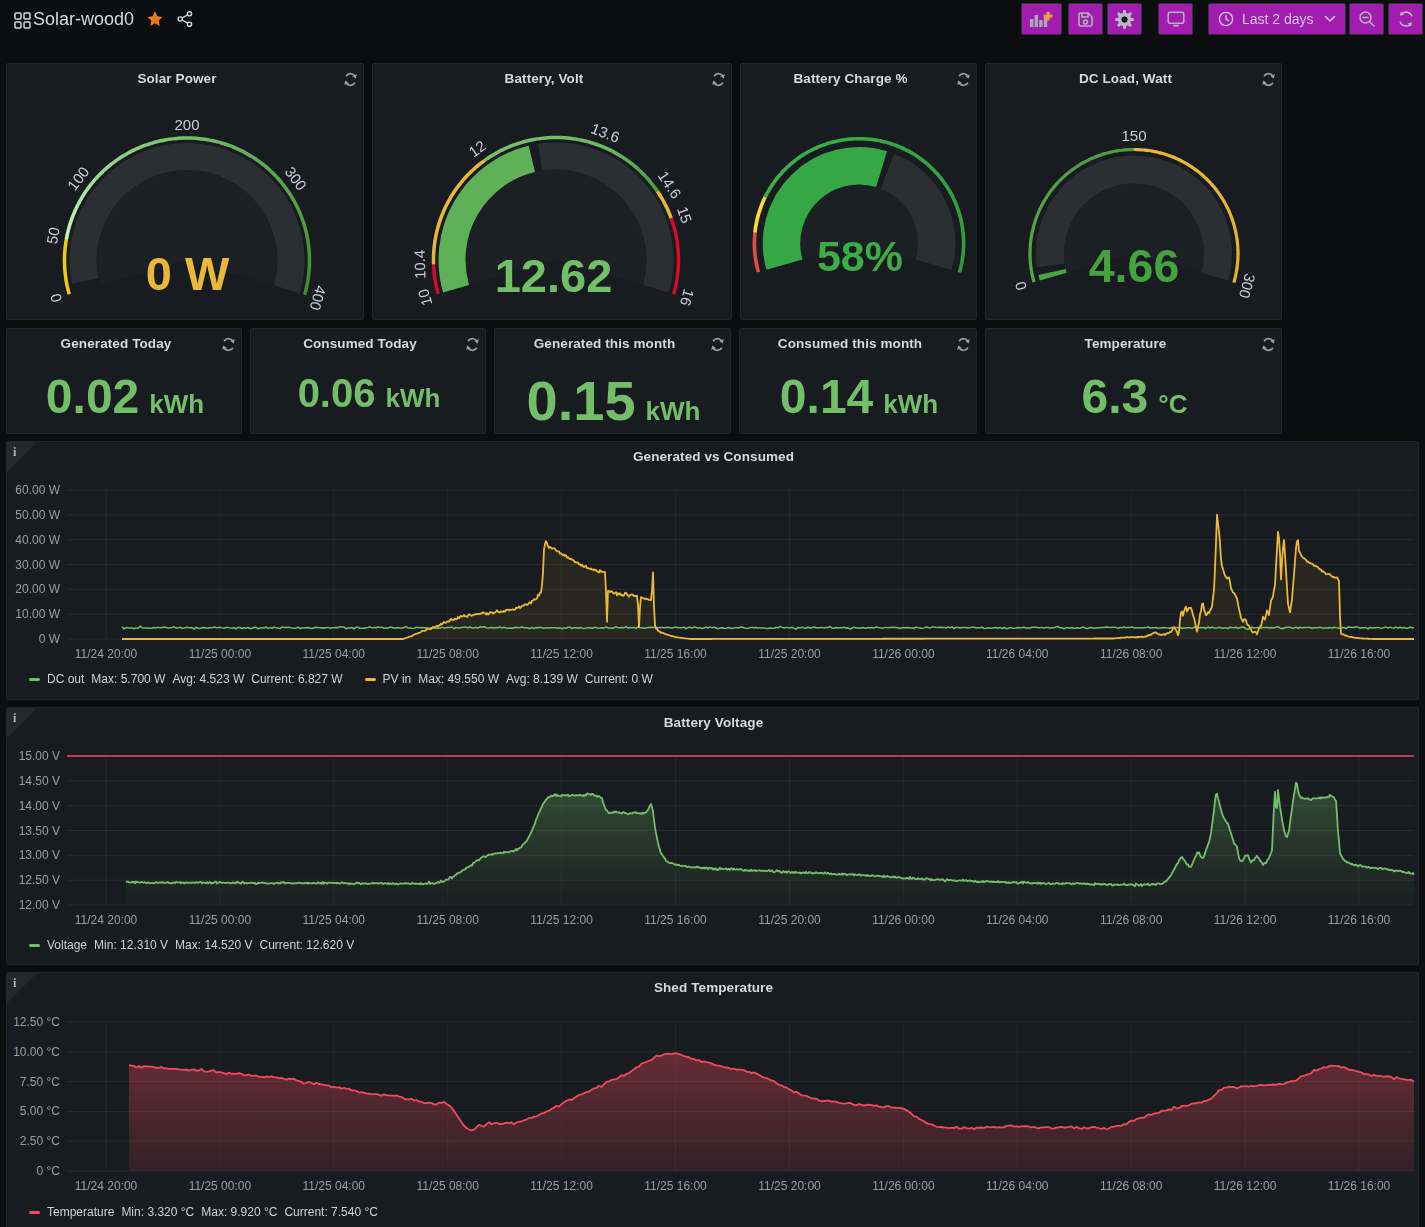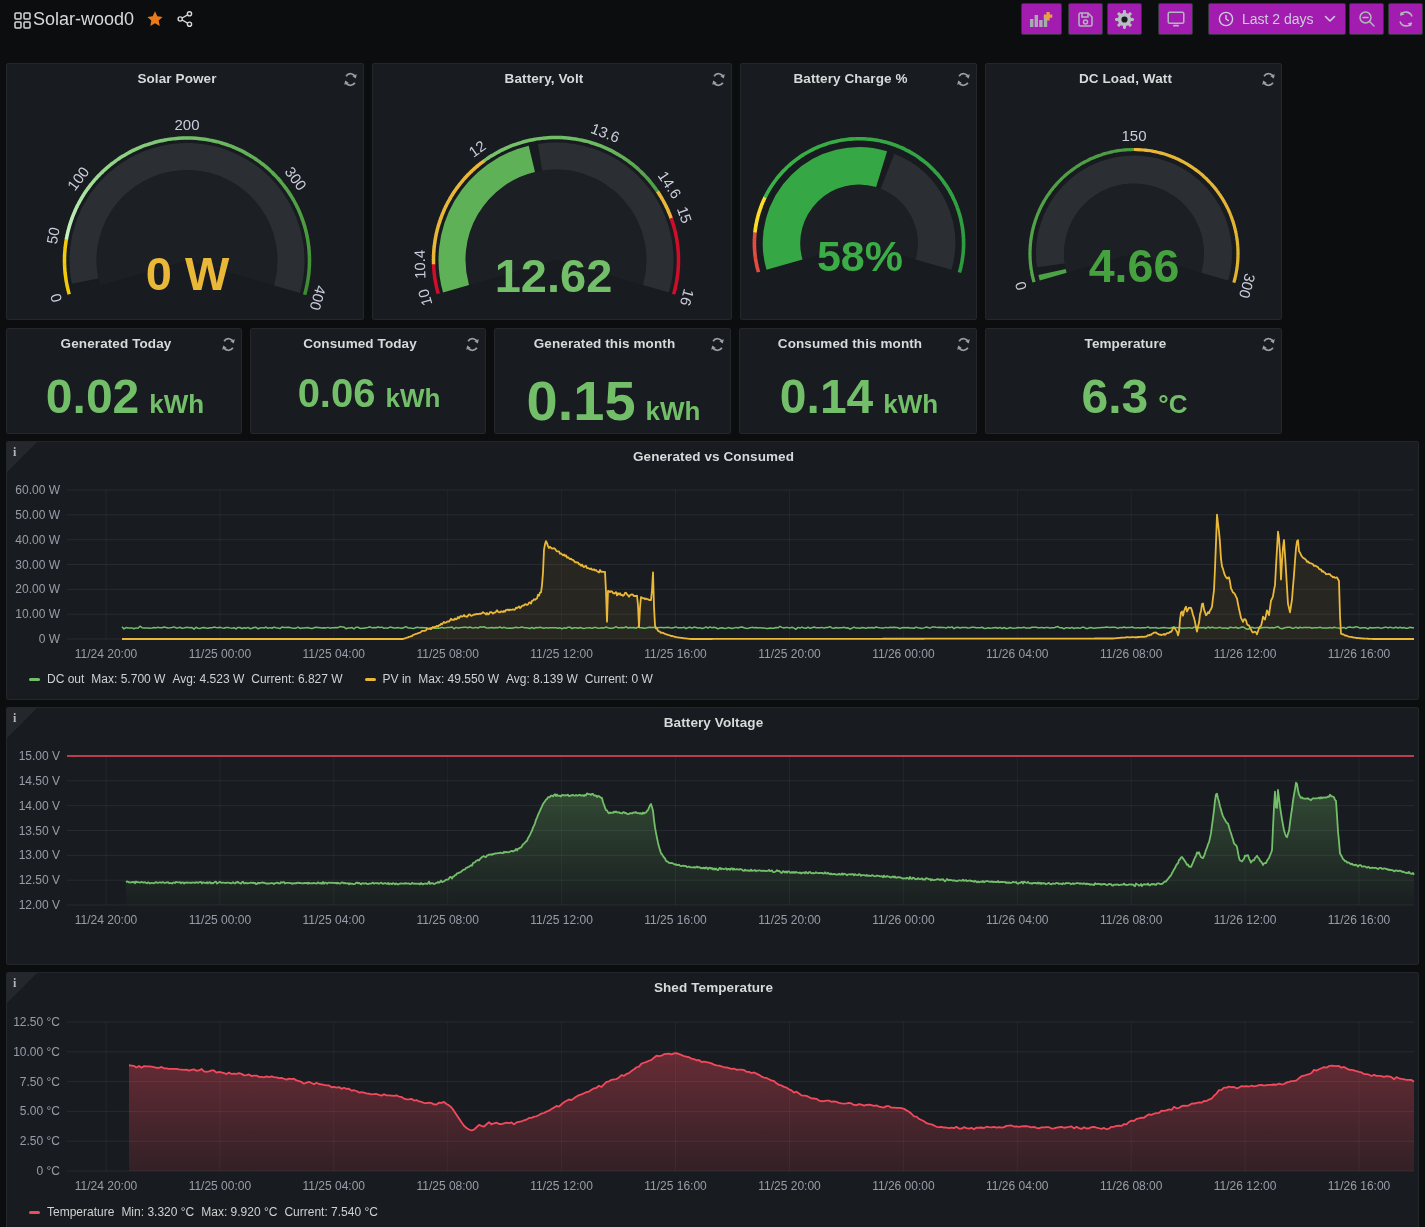--- a/index.html
+++ b/index.html
@@ -768,20 +768,29 @@
       <line x1="60" y1="48.0" x2="1407" y2="48.0" stroke="#F2495C" stroke-width="1.6"></line>
       <defs>
         <linearGradient id="gv" x1="0" y1="0" x2="0" y2="1">
           <stop offset="0" stop-color="rgba(115,191,105,0.30)"></stop>
           <stop offset="1" stop-color="rgba(115,191,105,0.02)"></stop>
         </linearGradient>
       </defs>
       <path d="M119.0 174.14 L120.0 173.49 L121.0 173.58 L122.0 174.46 L123.0 174.37 L124.0 174.50 L125.0 173.97 L126.0 174.30 L127.0 173.91 L128.0 175.22 L129.0 173.54 L130.0 174.38 L131.0 174.01 L132.0 174.44 L133.0 174.57 L134.0 174.17 L135.0 174.00 L136.0 174.53 L137.0 174.51 L138.0 174.11 L139.0 174.90 L140.0 175.23 L141.0 174.29 L142.0 174.83 L143.0 175.47 L144.0 174.93 L145.0 174.77 L146.0 175.14 L147.0 175.30 L148.0 174.56 L149.0 174.14 L150.0 174.72 L151.0 174.98 L152.0 174.43 L153.0 174.28 L154.0 174.80 L155.0 174.38 L156.0 174.13 L157.0 174.75 L158.0 175.05 L159.0 174.48 L160.0 174.53 L161.0 174.10 L162.0 175.29 L163.0 174.98 L164.0 175.07 L165.0 175.51 L166.0 174.59 L167.0 174.39 L168.0 175.02 L169.0 173.96 L170.0 174.24 L171.0 174.34 L172.0 174.45 L173.0 174.18 L174.0 175.31 L175.0 174.35 L176.0 174.36 L177.0 175.54 L178.0 174.50 L179.0 174.80 L180.0 174.29 L181.0 174.90 L182.0 174.70 L183.0 174.52 L184.0 175.13 L185.0 174.41 L186.0 174.76 L187.0 174.47 L188.0 174.98 L189.0 174.19 L190.0 174.43 L191.0 174.82 L192.0 174.43 L193.0 174.12 L194.0 173.86 L195.0 175.53 L196.0 174.30 L197.0 174.50 L198.0 174.78 L199.0 175.22 L200.0 174.10 L201.0 175.34 L202.0 174.43 L203.0 174.06 L204.0 175.49 L205.0 174.84 L206.0 175.34 L207.0 174.56 L208.0 173.93 L209.0 173.67 L210.0 175.55 L211.0 174.95 L212.0 174.31 L213.0 173.87 L214.0 174.44 L215.0 175.03 L216.0 174.53 L217.0 174.70 L218.0 174.80 L219.0 175.08 L220.0 174.53 L221.0 174.58 L222.0 174.80 L223.0 174.87 L224.0 175.41 L225.0 175.03 L226.0 174.20 L227.0 174.91 L228.0 175.54 L229.0 174.17 L230.0 174.59 L231.0 173.81 L232.0 174.84 L233.0 175.12 L234.0 175.62 L235.0 174.25 L236.0 173.65 L237.0 175.34 L238.0 175.27 L239.0 174.66 L240.0 175.39 L241.0 175.12 L242.0 175.17 L243.0 174.91 L244.0 174.48 L245.0 175.02 L246.0 174.59 L247.0 175.27 L248.0 174.91 L249.0 176.15 L250.0 175.82 L251.0 174.71 L252.0 175.41 L253.0 174.85 L254.0 174.88 L255.0 174.49 L256.0 174.74 L257.0 174.64 L258.0 175.20 L259.0 175.49 L260.0 175.51 L261.0 175.39 L262.0 175.71 L263.0 175.42 L264.0 175.19 L265.0 175.02 L266.0 175.31 L267.0 176.10 L268.0 175.18 L269.0 175.03 L270.0 174.61 L271.0 174.86 L272.0 175.47 L273.0 175.51 L274.0 174.15 L275.0 174.77 L276.0 174.24 L277.0 174.09 L278.0 175.55 L279.0 174.96 L280.0 174.92 L281.0 174.87 L282.0 174.88 L283.0 175.05 L284.0 175.06 L285.0 175.89 L286.0 175.23 L287.0 175.52 L288.0 175.08 L289.0 175.38 L290.0 174.84 L291.0 174.74 L292.0 174.99 L293.0 174.99 L294.0 175.10 L295.0 175.36 L296.0 175.20 L297.0 175.36 L298.0 174.90 L299.0 175.08 L300.0 174.78 L301.0 175.72 L302.0 174.61 L303.0 175.41 L304.0 175.39 L305.0 175.11 L306.0 175.28 L307.0 174.84 L308.0 175.26 L309.0 175.49 L310.0 175.37 L311.0 174.28 L312.0 174.90 L313.0 175.49 L314.0 174.89 L315.0 175.68 L316.0 174.03 L317.0 175.69 L318.0 174.71 L319.0 174.69 L320.0 175.69 L321.0 174.84 L322.0 174.50 L323.0 174.78 L324.0 174.89 L325.0 174.56 L326.0 174.97 L327.0 174.89 L328.0 175.14 L329.0 174.77 L330.0 175.56 L331.0 174.72 L332.0 175.37 L333.0 175.68 L334.0 174.97 L335.0 174.32 L336.0 174.69 L337.0 175.44 L338.0 174.85 L339.0 175.43 L340.0 175.28 L341.0 175.19 L342.0 176.40 L343.0 175.16 L344.0 175.78 L345.0 175.63 L346.0 176.03 L347.0 176.06 L348.0 175.79 L349.0 174.92 L350.0 174.52 L351.0 175.37 L352.0 174.83 L353.0 175.51 L354.0 176.34 L355.0 175.33 L356.0 175.20 L357.0 175.65 L358.0 175.29 L359.0 175.17 L360.0 175.90 L361.0 176.22 L362.0 175.60 L363.0 175.61 L364.0 175.69 L365.0 175.04 L366.0 174.69 L367.0 175.76 L368.0 175.22 L369.0 175.11 L370.0 175.24 L371.0 175.09 L372.0 175.81 L373.0 175.26 L374.0 174.64 L375.0 175.24 L376.0 175.95 L377.0 175.34 L378.0 175.02 L379.0 175.46 L380.0 175.92 L381.0 174.88 L382.0 176.26 L383.0 175.39 L384.0 175.65 L385.0 176.24 L386.0 175.04 L387.0 175.47 L388.0 176.22 L389.0 175.34 L390.0 175.86 L391.0 176.59 L392.0 175.99 L393.0 175.51 L394.0 175.33 L395.0 175.56 L396.0 175.62 L397.0 175.41 L398.0 175.75 L399.0 175.06 L400.0 175.57 L401.0 175.50 L402.0 175.37 L403.0 176.17 L404.0 176.00 L405.0 174.88 L406.0 175.48 L407.0 175.78 L408.0 175.47 L409.0 175.88 L410.0 175.50 L411.0 175.97 L412.0 175.51 L413.0 176.43 L414.0 174.98 L415.0 175.86 L416.0 176.36 L417.0 175.66 L418.0 175.70 L419.0 175.40 L420.0 176.01 L421.0 175.21 L422.0 173.58 L423.0 175.98 L424.0 175.14 L425.0 175.43 L426.0 175.15 L427.0 176.11 L428.0 175.75 L429.0 174.92 L430.0 174.92 L431.0 173.84 L432.0 174.75 L433.0 174.07 L434.0 172.46 L435.0 174.04 L436.0 173.86 L437.0 173.18 L438.0 172.69 L439.0 171.75 L440.0 171.61 L441.0 171.55 L442.0 170.57 L443.0 168.87 L444.0 169.05 L445.0 170.50 L446.0 168.62 L447.0 168.42 L448.0 167.10 L449.0 166.93 L450.0 165.32 L451.0 165.25 L452.0 164.63 L453.0 164.34 L454.0 163.81 L455.0 162.99 L456.0 161.87 L457.0 161.61 L458.0 161.41 L459.0 159.90 L460.0 159.73 L461.0 159.15 L462.0 158.79 L463.0 157.97 L464.0 157.30 L465.0 157.66 L466.0 155.06 L467.0 154.57 L468.0 154.25 L469.0 152.92 L470.0 152.51 L471.0 151.83 L472.0 152.54 L473.0 150.93 L474.0 150.05 L475.0 149.02 L476.0 148.41 L477.0 148.12 L478.0 148.90 L479.0 149.09 L480.0 147.38 L481.0 147.32 L482.0 146.52 L483.0 146.73 L484.0 146.23 L485.0 146.92 L486.0 145.79 L487.0 146.06 L488.0 145.50 L489.0 145.28 L490.0 145.40 L491.0 145.11 L492.0 145.19 L493.0 144.72 L494.0 144.77 L495.0 145.20 L496.0 145.14 L497.0 143.82 L498.0 144.57 L499.0 143.86 L500.0 143.99 L501.0 144.30 L502.0 144.23 L503.0 143.55 L504.0 143.23 L505.0 142.81 L506.0 143.49 L507.0 142.91 L508.0 142.41 L509.0 141.07 L510.0 142.55 L511.0 140.66 L512.0 140.65 L513.0 139.67 L514.0 139.63 L515.0 138.05 L516.0 136.29 L517.0 135.73 L518.0 134.54 L519.0 133.41 L520.0 132.81 L521.0 130.18 L522.0 128.56 L523.0 126.88 L524.0 124.51 L525.0 122.61 L526.0 119.64 L527.0 117.55 L528.0 115.31 L529.0 111.84 L530.0 109.59 L531.0 106.97 L532.0 104.81 L533.0 102.69 L534.0 100.36 L535.0 98.43 L536.0 95.95 L537.0 94.51 L538.0 93.44 L539.0 91.56 L540.0 91.09 L541.0 89.14 L542.0 89.32 L543.0 88.86 L544.0 87.67 L545.0 87.67 L546.0 88.36 L547.0 87.06 L548.0 86.26 L549.0 87.97 L550.0 86.43 L551.0 87.78 L552.0 87.78 L553.0 87.72 L554.0 88.45 L555.0 86.89 L556.0 87.09 L557.0 87.51 L558.0 87.08 L559.0 87.49 L560.0 87.11 L561.0 86.67 L562.0 88.19 L563.0 87.75 L564.0 87.66 L565.0 87.11 L566.0 86.86 L567.0 87.66 L568.0 87.70 L569.0 87.01 L570.0 87.52 L571.0 87.59 L572.0 87.00 L573.0 86.79 L574.0 87.60 L575.0 87.63 L576.0 87.05 L577.0 88.07 L578.0 86.95 L579.0 87.27 L580.0 85.35 L581.0 85.98 L582.0 86.07 L583.0 86.04 L584.0 87.00 L585.0 85.89 L586.0 85.93 L587.0 87.60 L588.0 87.39 L589.0 87.62 L590.0 89.00 L591.0 88.01 L592.0 88.05 L593.0 89.11 L594.0 89.75 L595.0 89.83 L596.0 94.29 L597.0 96.79 L598.0 99.63 L599.0 102.09 L600.0 102.31 L601.0 104.33 L602.0 105.28 L603.0 104.42 L604.0 104.98 L605.0 104.46 L606.0 104.95 L607.0 103.60 L608.0 104.24 L609.0 103.45 L610.0 104.29 L611.0 104.53 L612.0 104.15 L613.0 105.01 L614.0 105.19 L615.0 105.49 L616.0 104.17 L617.0 104.26 L618.0 105.03 L619.0 105.00 L620.0 105.88 L621.0 106.12 L622.0 105.90 L623.0 105.19 L624.0 105.09 L625.0 105.49 L626.0 104.63 L627.0 104.48 L628.0 104.66 L629.0 104.10 L630.0 105.01 L631.0 105.17 L632.0 105.13 L633.0 105.63 L634.0 105.09 L635.0 105.99 L636.0 104.53 L637.0 105.50 L638.0 104.58 L639.0 104.56 L640.0 102.96 L641.0 102.00 L642.0 99.62 L643.0 97.25 L644.0 95.96 L645.0 99.30 L646.0 102.86 L647.0 111.79 L648.0 119.46 L649.0 124.89 L650.0 129.96 L651.0 134.67 L652.0 138.70 L653.0 141.99 L654.0 145.29 L655.0 146.26 L656.0 147.99 L657.0 149.53 L658.0 150.44 L659.0 152.81 L660.0 153.57 L661.0 153.72 L662.0 154.96 L663.0 155.05 L664.0 154.78 L665.0 155.03 L666.0 155.34 L667.0 156.15 L668.0 156.58 L669.0 156.23 L670.0 157.15 L671.0 157.00 L672.0 156.71 L673.0 157.75 L674.0 158.07 L675.0 157.87 L676.0 157.66 L677.0 157.82 L678.0 158.08 L679.0 157.98 L680.0 159.15 L681.0 158.89 L682.0 158.48 L683.0 159.12 L684.0 159.42 L685.0 159.46 L686.0 159.41 L687.0 159.14 L688.0 159.66 L689.0 159.14 L690.0 158.51 L691.0 159.53 L692.0 158.92 L693.0 159.51 L694.0 160.31 L695.0 159.94 L696.0 160.37 L697.0 159.57 L698.0 160.59 L699.0 159.42 L700.0 159.86 L701.0 161.22 L702.0 159.89 L703.0 159.57 L704.0 160.80 L705.0 159.99 L706.0 161.44 L707.0 160.49 L708.0 161.50 L709.0 160.50 L710.0 161.66 L711.0 162.12 L712.0 160.65 L713.0 159.74 L714.0 161.20 L715.0 160.53 L716.0 160.92 L717.0 161.17 L718.0 160.74 L719.0 160.26 L720.0 161.72 L721.0 160.86 L722.0 161.00 L723.0 161.91 L724.0 160.44 L725.0 160.34 L726.0 161.85 L727.0 160.58 L728.0 161.48 L729.0 161.65 L730.0 160.89 L731.0 161.59 L732.0 161.61 L733.0 161.08 L734.0 161.26 L735.0 161.52 L736.0 162.73 L737.0 162.88 L738.0 161.61 L739.0 162.69 L740.0 162.19 L741.0 162.83 L742.0 162.42 L743.0 163.00 L744.0 161.59 L745.0 162.94 L746.0 162.53 L747.0 162.59 L748.0 161.93 L749.0 163.27 L750.0 162.61 L751.0 162.73 L752.0 162.40 L753.0 162.46 L754.0 162.96 L755.0 162.64 L756.0 162.98 L757.0 162.60 L758.0 162.91 L759.0 163.22 L760.0 162.94 L761.0 162.78 L762.0 161.87 L763.0 163.27 L764.0 162.91 L765.0 162.37 L766.0 164.16 L767.0 164.03 L768.0 163.78 L769.0 163.28 L770.0 162.08 L771.0 163.16 L772.0 162.83 L773.0 163.60 L774.0 164.78 L775.0 164.77 L776.0 163.18 L777.0 163.66 L778.0 164.47 L779.0 163.33 L780.0 164.72 L781.0 163.46 L782.0 163.37 L783.0 164.53 L784.0 164.77 L785.0 163.83 L786.0 164.83 L787.0 163.89 L788.0 164.95 L789.0 163.98 L790.0 164.37 L791.0 164.67 L792.0 164.93 L793.0 164.40 L794.0 165.49 L795.0 164.72 L796.0 164.81 L797.0 164.31 L798.0 165.31 L799.0 163.87 L800.0 164.90 L801.0 165.35 L802.0 164.13 L803.0 164.02 L804.0 164.98 L805.0 165.36 L806.0 164.94 L807.0 165.32 L808.0 165.17 L809.0 164.27 L810.0 164.89 L811.0 165.04 L812.0 164.98 L813.0 165.21 L814.0 164.80 L815.0 164.84 L816.0 165.53 L817.0 165.36 L818.0 164.28 L819.0 165.34 L820.0 165.70 L821.0 164.66 L822.0 165.74 L823.0 166.35 L824.0 165.54 L825.0 166.39 L826.0 166.25 L827.0 165.91 L828.0 166.20 L829.0 166.59 L830.0 166.51 L831.0 166.57 L832.0 165.73 L833.0 166.70 L834.0 166.66 L835.0 165.39 L836.0 166.71 L837.0 165.73 L838.0 165.85 L839.0 166.61 L840.0 167.28 L841.0 166.38 L842.0 166.30 L843.0 166.19 L844.0 166.67 L845.0 166.14 L846.0 166.08 L847.0 167.33 L848.0 166.13 L849.0 166.78 L850.0 167.18 L851.0 167.09 L852.0 166.04 L853.0 166.51 L854.0 167.92 L855.0 167.03 L856.0 167.17 L857.0 167.22 L858.0 167.42 L859.0 167.92 L860.0 166.84 L861.0 167.80 L862.0 167.58 L863.0 167.76 L864.0 167.89 L865.0 167.23 L866.0 167.47 L867.0 168.06 L868.0 168.27 L869.0 168.10 L870.0 167.45 L871.0 167.93 L872.0 167.95 L873.0 168.29 L874.0 168.32 L875.0 168.15 L876.0 169.24 L877.0 167.59 L878.0 168.85 L879.0 168.81 L880.0 167.93 L881.0 168.55 L882.0 168.70 L883.0 169.08 L884.0 169.63 L885.0 168.83 L886.0 168.39 L887.0 169.50 L888.0 168.44 L889.0 169.75 L890.0 169.62 L891.0 169.07 L892.0 169.39 L893.0 169.11 L894.0 169.89 L895.0 170.10 L896.0 170.58 L897.0 170.31 L898.0 170.32 L899.0 170.56 L900.0 169.76 L901.0 170.31 L902.0 171.04 L903.0 168.88 L904.0 170.59 L905.0 170.87 L906.0 169.70 L907.0 169.80 L908.0 171.02 L909.0 171.24 L910.0 171.07 L911.0 170.08 L912.0 170.86 L913.0 171.18 L914.0 170.86 L915.0 170.31 L916.0 171.66 L917.0 171.23 L918.0 171.79 L919.0 170.09 L920.0 170.30 L921.0 170.77 L922.0 171.34 L923.0 170.98 L924.0 172.38 L925.0 171.23 L926.0 172.07 L927.0 172.10 L928.0 171.82 L929.0 171.68 L930.0 171.25 L931.0 171.22 L932.0 171.47 L933.0 172.11 L934.0 171.33 L935.0 171.80 L936.0 171.22 L937.0 172.32 L938.0 173.31 L939.0 172.24 L940.0 171.00 L941.0 171.90 L942.0 172.30 L943.0 171.83 L944.0 172.08 L945.0 172.17 L946.0 172.72 L947.0 172.49 L948.0 172.50 L949.0 172.98 L950.0 173.25 L951.0 172.66 L952.0 172.28 L953.0 172.47 L954.0 172.58 L955.0 172.61 L956.0 171.61 L957.0 172.80 L958.0 172.44 L959.0 172.02 L960.0 173.00 L961.0 172.93 L962.0 172.58 L963.0 172.29 L964.0 173.00 L965.0 173.01 L966.0 173.18 L967.0 173.86 L968.0 172.74 L969.0 173.45 L970.0 174.21 L971.0 173.46 L972.0 174.28 L973.0 173.96 L974.0 173.48 L975.0 173.98 L976.0 173.02 L977.0 174.32 L978.0 173.49 L979.0 173.38 L980.0 172.96 L981.0 173.26 L982.0 173.64 L983.0 173.75 L984.0 173.85 L985.0 173.29 L986.0 174.21 L987.0 173.66 L988.0 174.00 L989.0 173.86 L990.0 174.15 L991.0 172.99 L992.0 174.41 L993.0 173.99 L994.0 174.01 L995.0 173.88 L996.0 173.99 L997.0 174.04 L998.0 173.79 L999.0 175.06 L1000.0 174.34 L1001.0 174.99 L1002.0 174.30 L1003.0 175.03 L1004.0 174.96 L1005.0 174.54 L1006.0 173.85 L1007.0 174.29 L1008.0 174.46 L1009.0 173.95 L1010.0 175.15 L1011.0 175.75 L1012.0 174.95 L1013.0 174.91 L1014.0 174.20 L1015.0 173.78 L1016.0 175.54 L1017.0 173.68 L1018.0 174.16 L1019.0 174.56 L1020.0 174.82 L1021.0 173.84 L1022.0 175.03 L1023.0 175.34 L1024.0 175.07 L1025.0 175.82 L1026.0 174.91 L1027.0 175.19 L1028.0 174.98 L1029.0 174.96 L1030.0 175.67 L1031.0 174.49 L1032.0 175.64 L1033.0 174.70 L1034.0 175.93 L1035.0 174.96 L1036.0 175.55 L1037.0 175.12 L1038.0 175.46 L1039.0 176.22 L1040.0 175.73 L1041.0 175.17 L1042.0 174.93 L1043.0 176.00 L1044.0 176.36 L1045.0 175.77 L1046.0 175.48 L1047.0 175.72 L1048.0 175.84 L1049.0 175.05 L1050.0 175.02 L1051.0 175.17 L1052.0 176.04 L1053.0 175.56 L1054.0 175.73 L1055.0 176.34 L1056.0 175.20 L1057.0 175.59 L1058.0 175.88 L1059.0 174.93 L1060.0 175.26 L1061.0 175.21 L1062.0 175.04 L1063.0 175.28 L1064.0 176.26 L1065.0 175.83 L1066.0 175.14 L1067.0 176.02 L1068.0 175.62 L1069.0 175.44 L1070.0 174.95 L1071.0 175.06 L1072.0 175.29 L1073.0 175.86 L1074.0 175.35 L1075.0 175.57 L1076.0 175.95 L1077.0 175.23 L1078.0 175.69 L1079.0 176.34 L1080.0 175.37 L1081.0 176.16 L1082.0 175.77 L1083.0 176.86 L1084.0 176.14 L1085.0 176.60 L1086.0 176.62 L1087.0 177.08 L1088.0 175.07 L1089.0 176.21 L1090.0 176.02 L1091.0 175.58 L1092.0 176.20 L1093.0 175.88 L1094.0 176.81 L1095.0 176.04 L1096.0 176.34 L1097.0 175.89 L1098.0 176.05 L1099.0 176.82 L1100.0 177.09 L1101.0 176.71 L1102.0 175.87 L1103.0 176.06 L1104.0 176.10 L1105.0 177.34 L1106.0 177.70 L1107.0 176.71 L1108.0 176.60 L1109.0 176.77 L1110.0 176.32 L1111.0 176.62 L1112.0 177.16 L1113.0 177.04 L1114.0 176.56 L1115.0 176.60 L1116.0 176.67 L1117.0 175.51 L1118.0 176.77 L1119.0 176.58 L1120.0 177.13 L1121.0 176.81 L1122.0 176.37 L1123.0 176.35 L1124.0 176.71 L1125.0 176.44 L1126.0 176.61 L1127.0 177.57 L1128.0 178.26 L1129.0 175.49 L1130.0 176.22 L1131.0 176.66 L1132.0 177.50 L1133.0 177.27 L1134.0 175.96 L1135.0 178.02 L1136.0 176.80 L1137.0 176.21 L1138.0 176.57 L1139.0 176.26 L1140.0 176.70 L1141.0 175.45 L1142.0 177.15 L1143.0 177.31 L1144.0 176.50 L1145.0 175.86 L1146.0 176.54 L1147.0 175.93 L1148.0 176.65 L1149.0 176.91 L1150.0 175.57 L1151.0 175.42 L1152.0 175.38 L1153.0 176.11 L1154.0 176.22 L1155.0 175.98 L1156.0 175.26 L1157.0 174.11 L1158.0 173.40 L1159.0 173.62 L1160.0 172.07 L1161.0 170.92 L1162.0 169.64 L1163.0 168.45 L1164.0 167.30 L1165.0 165.04 L1166.0 163.41 L1167.0 161.50 L1168.0 160.09 L1169.0 157.69 L1170.0 156.09 L1171.0 155.21 L1172.0 152.06 L1173.0 151.27 L1174.0 149.52 L1175.0 148.90 L1176.0 150.36 L1177.0 151.70 L1178.0 153.30 L1179.0 154.84 L1180.0 156.83 L1181.0 156.35 L1182.0 158.71 L1183.0 158.76 L1184.0 158.93 L1185.0 156.75 L1186.0 154.34 L1187.0 151.92 L1188.0 149.52 L1189.0 147.85 L1190.0 144.40 L1191.0 145.60 L1192.0 144.24 L1193.0 146.77 L1194.0 149.09 L1195.0 149.67 L1196.0 150.09 L1197.0 148.18 L1198.0 145.20 L1199.0 142.01 L1200.0 139.61 L1201.0 136.43 L1202.0 134.41 L1203.0 129.84 L1204.0 125.15 L1205.0 117.43 L1206.0 110.17 L1207.0 102.07 L1208.0 92.70 L1209.0 86.50 L1210.0 85.70 L1211.0 90.43 L1212.0 93.60 L1213.0 98.31 L1214.0 101.42 L1215.0 105.42 L1216.0 108.11 L1217.0 110.22 L1218.0 111.70 L1219.0 113.73 L1220.0 114.90 L1221.0 115.57 L1222.0 118.87 L1223.0 122.49 L1224.0 125.20 L1225.0 128.62 L1226.0 131.52 L1227.0 135.50 L1228.0 136.33 L1229.0 137.22 L1230.0 138.88 L1231.0 144.71 L1232.0 149.92 L1233.0 152.54 L1234.0 152.95 L1235.0 153.37 L1236.0 152.04 L1237.0 150.80 L1238.0 147.62 L1239.0 147.85 L1240.0 147.46 L1241.0 147.18 L1242.0 150.33 L1243.0 152.46 L1244.0 154.66 L1245.0 152.95 L1246.0 152.10 L1247.0 152.36 L1248.0 150.10 L1249.0 148.98 L1250.0 147.68 L1251.0 149.63 L1252.0 150.40 L1253.0 152.59 L1254.0 153.62 L1255.0 154.81 L1256.0 156.96 L1257.0 155.36 L1258.0 154.98 L1259.0 155.04 L1260.0 152.84 L1261.0 151.26 L1262.0 150.05 L1263.0 147.39 L1264.0 144.98 L1265.0 142.25 L1266.0 119.40 L1267.0 99.05 L1268.0 83.72 L1269.0 99.46 L1270.0 99.83 L1271.0 82.01 L1272.0 90.46 L1273.0 98.48 L1274.0 105.17 L1275.0 111.29 L1276.0 116.75 L1277.0 122.30 L1278.0 125.54 L1279.0 128.22 L1280.0 129.19 L1281.0 125.65 L1282.0 122.92 L1283.0 114.95 L1284.0 107.24 L1285.0 100.74 L1286.0 92.74 L1287.0 86.68 L1288.0 81.25 L1289.0 74.75 L1290.0 75.88 L1291.0 82.10 L1292.0 86.43 L1293.0 88.38 L1294.0 89.98 L1295.0 89.25 L1296.0 90.45 L1297.0 90.61 L1298.0 90.56 L1299.0 90.64 L1300.0 90.51 L1301.0 90.27 L1302.0 91.22 L1303.0 91.58 L1304.0 92.21 L1305.0 90.99 L1306.0 90.34 L1307.0 90.36 L1308.0 90.33 L1309.0 90.39 L1310.0 90.37 L1311.0 90.03 L1312.0 89.53 L1313.0 90.51 L1314.0 89.19 L1315.0 90.20 L1316.0 89.47 L1317.0 89.62 L1318.0 89.41 L1319.0 89.50 L1320.0 89.30 L1321.0 88.59 L1322.0 88.77 L1323.0 86.76 L1324.0 87.94 L1325.0 88.39 L1326.0 88.67 L1327.0 89.26 L1328.0 91.94 L1329.0 92.83 L1330.0 107.45 L1331.0 123.25 L1332.0 133.68 L1333.0 145.45 L1334.0 147.02 L1335.0 148.98 L1336.0 151.07 L1337.0 151.84 L1338.0 153.15 L1339.0 153.11 L1340.0 154.51 L1341.0 154.45 L1342.0 154.60 L1343.0 155.44 L1344.0 156.25 L1345.0 155.64 L1346.0 156.83 L1347.0 156.97 L1348.0 157.32 L1349.0 156.60 L1350.0 157.35 L1351.0 158.64 L1352.0 157.40 L1353.0 156.99 L1354.0 157.37 L1355.0 158.70 L1356.0 158.52 L1357.0 158.46 L1358.0 158.42 L1359.0 158.99 L1360.0 159.70 L1361.0 158.93 L1362.0 159.15 L1363.0 160.27 L1364.0 159.94 L1365.0 159.72 L1366.0 159.96 L1367.0 159.79 L1368.0 159.76 L1369.0 159.98 L1370.0 160.41 L1371.0 161.12 L1372.0 160.24 L1373.0 159.95 L1374.0 159.77 L1375.0 160.87 L1376.0 160.97 L1377.0 160.33 L1378.0 160.43 L1379.0 161.08 L1380.0 161.02 L1381.0 161.89 L1382.0 161.35 L1383.0 162.19 L1384.0 161.98 L1385.0 162.10 L1386.0 162.41 L1387.0 163.36 L1388.0 162.85 L1389.0 162.41 L1390.0 162.73 L1391.0 163.03 L1392.0 162.76 L1393.0 162.76 L1394.0 162.81 L1395.0 163.85 L1396.0 163.65 L1397.0 164.04 L1398.0 164.52 L1399.0 165.04 L1400.0 164.56 L1401.0 165.16 L1402.0 163.90 L1403.0 165.27 L1404.0 165.58 L1405.0 165.92 L1406.0 165.04 L1407.0 166.68 L1407.0 197.0 L119.0 197.0 Z" fill="url(#gv)" stroke="none"></path>
       <path d="M119.0 174.14 L120.0 173.49 L121.0 173.58 L122.0 174.46 L123.0 174.37 L124.0 174.50 L125.0 173.97 L126.0 174.30 L127.0 173.91 L128.0 175.22 L129.0 173.54 L130.0 174.38 L131.0 174.01 L132.0 174.44 L133.0 174.57 L134.0 174.17 L135.0 174.00 L136.0 174.53 L137.0 174.51 L138.0 174.11 L139.0 174.90 L140.0 175.23 L141.0 174.29 L142.0 174.83 L143.0 175.47 L144.0 174.93 L145.0 174.77 L146.0 175.14 L147.0 175.30 L148.0 174.56 L149.0 174.14 L150.0 174.72 L151.0 174.98 L152.0 174.43 L153.0 174.28 L154.0 174.80 L155.0 174.38 L156.0 174.13 L157.0 174.75 L158.0 175.05 L159.0 174.48 L160.0 174.53 L161.0 174.10 L162.0 175.29 L163.0 174.98 L164.0 175.07 L165.0 175.51 L166.0 174.59 L167.0 174.39 L168.0 175.02 L169.0 173.96 L170.0 174.24 L171.0 174.34 L172.0 174.45 L173.0 174.18 L174.0 175.31 L175.0 174.35 L176.0 174.36 L177.0 175.54 L178.0 174.50 L179.0 174.80 L180.0 174.29 L181.0 174.90 L182.0 174.70 L183.0 174.52 L184.0 175.13 L185.0 174.41 L186.0 174.76 L187.0 174.47 L188.0 174.98 L189.0 174.19 L190.0 174.43 L191.0 174.82 L192.0 174.43 L193.0 174.12 L194.0 173.86 L195.0 175.53 L196.0 174.30 L197.0 174.50 L198.0 174.78 L199.0 175.22 L200.0 174.10 L201.0 175.34 L202.0 174.43 L203.0 174.06 L204.0 175.49 L205.0 174.84 L206.0 175.34 L207.0 174.56 L208.0 173.93 L209.0 173.67 L210.0 175.55 L211.0 174.95 L212.0 174.31 L213.0 173.87 L214.0 174.44 L215.0 175.03 L216.0 174.53 L217.0 174.70 L218.0 174.80 L219.0 175.08 L220.0 174.53 L221.0 174.58 L222.0 174.80 L223.0 174.87 L224.0 175.41 L225.0 175.03 L226.0 174.20 L227.0 174.91 L228.0 175.54 L229.0 174.17 L230.0 174.59 L231.0 173.81 L232.0 174.84 L233.0 175.12 L234.0 175.62 L235.0 174.25 L236.0 173.65 L237.0 175.34 L238.0 175.27 L239.0 174.66 L240.0 175.39 L241.0 175.12 L242.0 175.17 L243.0 174.91 L244.0 174.48 L245.0 175.02 L246.0 174.59 L247.0 175.27 L248.0 174.91 L249.0 176.15 L250.0 175.82 L251.0 174.71 L252.0 175.41 L253.0 174.85 L254.0 174.88 L255.0 174.49 L256.0 174.74 L257.0 174.64 L258.0 175.20 L259.0 175.49 L260.0 175.51 L261.0 175.39 L262.0 175.71 L263.0 175.42 L264.0 175.19 L265.0 175.02 L266.0 175.31 L267.0 176.10 L268.0 175.18 L269.0 175.03 L270.0 174.61 L271.0 174.86 L272.0 175.47 L273.0 175.51 L274.0 174.15 L275.0 174.77 L276.0 174.24 L277.0 174.09 L278.0 175.55 L279.0 174.96 L280.0 174.92 L281.0 174.87 L282.0 174.88 L283.0 175.05 L284.0 175.06 L285.0 175.89 L286.0 175.23 L287.0 175.52 L288.0 175.08 L289.0 175.38 L290.0 174.84 L291.0 174.74 L292.0 174.99 L293.0 174.99 L294.0 175.10 L295.0 175.36 L296.0 175.20 L297.0 175.36 L298.0 174.90 L299.0 175.08 L300.0 174.78 L301.0 175.72 L302.0 174.61 L303.0 175.41 L304.0 175.39 L305.0 175.11 L306.0 175.28 L307.0 174.84 L308.0 175.26 L309.0 175.49 L310.0 175.37 L311.0 174.28 L312.0 174.90 L313.0 175.49 L314.0 174.89 L315.0 175.68 L316.0 174.03 L317.0 175.69 L318.0 174.71 L319.0 174.69 L320.0 175.69 L321.0 174.84 L322.0 174.50 L323.0 174.78 L324.0 174.89 L325.0 174.56 L326.0 174.97 L327.0 174.89 L328.0 175.14 L329.0 174.77 L330.0 175.56 L331.0 174.72 L332.0 175.37 L333.0 175.68 L334.0 174.97 L335.0 174.32 L336.0 174.69 L337.0 175.44 L338.0 174.85 L339.0 175.43 L340.0 175.28 L341.0 175.19 L342.0 176.40 L343.0 175.16 L344.0 175.78 L345.0 175.63 L346.0 176.03 L347.0 176.06 L348.0 175.79 L349.0 174.92 L350.0 174.52 L351.0 175.37 L352.0 174.83 L353.0 175.51 L354.0 176.34 L355.0 175.33 L356.0 175.20 L357.0 175.65 L358.0 175.29 L359.0 175.17 L360.0 175.90 L361.0 176.22 L362.0 175.60 L363.0 175.61 L364.0 175.69 L365.0 175.04 L366.0 174.69 L367.0 175.76 L368.0 175.22 L369.0 175.11 L370.0 175.24 L371.0 175.09 L372.0 175.81 L373.0 175.26 L374.0 174.64 L375.0 175.24 L376.0 175.95 L377.0 175.34 L378.0 175.02 L379.0 175.46 L380.0 175.92 L381.0 174.88 L382.0 176.26 L383.0 175.39 L384.0 175.65 L385.0 176.24 L386.0 175.04 L387.0 175.47 L388.0 176.22 L389.0 175.34 L390.0 175.86 L391.0 176.59 L392.0 175.99 L393.0 175.51 L394.0 175.33 L395.0 175.56 L396.0 175.62 L397.0 175.41 L398.0 175.75 L399.0 175.06 L400.0 175.57 L401.0 175.50 L402.0 175.37 L403.0 176.17 L404.0 176.00 L405.0 174.88 L406.0 175.48 L407.0 175.78 L408.0 175.47 L409.0 175.88 L410.0 175.50 L411.0 175.97 L412.0 175.51 L413.0 176.43 L414.0 174.98 L415.0 175.86 L416.0 176.36 L417.0 175.66 L418.0 175.70 L419.0 175.40 L420.0 176.01 L421.0 175.21 L422.0 173.58 L423.0 175.98 L424.0 175.14 L425.0 175.43 L426.0 175.15 L427.0 176.11 L428.0 175.75 L429.0 174.92 L430.0 174.92 L431.0 173.84 L432.0 174.75 L433.0 174.07 L434.0 172.46 L435.0 174.04 L436.0 173.86 L437.0 173.18 L438.0 172.69 L439.0 171.75 L440.0 171.61 L441.0 171.55 L442.0 170.57 L443.0 168.87 L444.0 169.05 L445.0 170.50 L446.0 168.62 L447.0 168.42 L448.0 167.10 L449.0 166.93 L450.0 165.32 L451.0 165.25 L452.0 164.63 L453.0 164.34 L454.0 163.81 L455.0 162.99 L456.0 161.87 L457.0 161.61 L458.0 161.41 L459.0 159.90 L460.0 159.73 L461.0 159.15 L462.0 158.79 L463.0 157.97 L464.0 157.30 L465.0 157.66 L466.0 155.06 L467.0 154.57 L468.0 154.25 L469.0 152.92 L470.0 152.51 L471.0 151.83 L472.0 152.54 L473.0 150.93 L474.0 150.05 L475.0 149.02 L476.0 148.41 L477.0 148.12 L478.0 148.90 L479.0 149.09 L480.0 147.38 L481.0 147.32 L482.0 146.52 L483.0 146.73 L484.0 146.23 L485.0 146.92 L486.0 145.79 L487.0 146.06 L488.0 145.50 L489.0 145.28 L490.0 145.40 L491.0 145.11 L492.0 145.19 L493.0 144.72 L494.0 144.77 L495.0 145.20 L496.0 145.14 L497.0 143.82 L498.0 144.57 L499.0 143.86 L500.0 143.99 L501.0 144.30 L502.0 144.23 L503.0 143.55 L504.0 143.23 L505.0 142.81 L506.0 143.49 L507.0 142.91 L508.0 142.41 L509.0 141.07 L510.0 142.55 L511.0 140.66 L512.0 140.65 L513.0 139.67 L514.0 139.63 L515.0 138.05 L516.0 136.29 L517.0 135.73 L518.0 134.54 L519.0 133.41 L520.0 132.81 L521.0 130.18 L522.0 128.56 L523.0 126.88 L524.0 124.51 L525.0 122.61 L526.0 119.64 L527.0 117.55 L528.0 115.31 L529.0 111.84 L530.0 109.59 L531.0 106.97 L532.0 104.81 L533.0 102.69 L534.0 100.36 L535.0 98.43 L536.0 95.95 L537.0 94.51 L538.0 93.44 L539.0 91.56 L540.0 91.09 L541.0 89.14 L542.0 89.32 L543.0 88.86 L544.0 87.67 L545.0 87.67 L546.0 88.36 L547.0 87.06 L548.0 86.26 L549.0 87.97 L550.0 86.43 L551.0 87.78 L552.0 87.78 L553.0 87.72 L554.0 88.45 L555.0 86.89 L556.0 87.09 L557.0 87.51 L558.0 87.08 L559.0 87.49 L560.0 87.11 L561.0 86.67 L562.0 88.19 L563.0 87.75 L564.0 87.66 L565.0 87.11 L566.0 86.86 L567.0 87.66 L568.0 87.70 L569.0 87.01 L570.0 87.52 L571.0 87.59 L572.0 87.00 L573.0 86.79 L574.0 87.60 L575.0 87.63 L576.0 87.05 L577.0 88.07 L578.0 86.95 L579.0 87.27 L580.0 85.35 L581.0 85.98 L582.0 86.07 L583.0 86.04 L584.0 87.00 L585.0 85.89 L586.0 85.93 L587.0 87.60 L588.0 87.39 L589.0 87.62 L590.0 89.00 L591.0 88.01 L592.0 88.05 L593.0 89.11 L594.0 89.75 L595.0 89.83 L596.0 94.29 L597.0 96.79 L598.0 99.63 L599.0 102.09 L600.0 102.31 L601.0 104.33 L602.0 105.28 L603.0 104.42 L604.0 104.98 L605.0 104.46 L606.0 104.95 L607.0 103.60 L608.0 104.24 L609.0 103.45 L610.0 104.29 L611.0 104.53 L612.0 104.15 L613.0 105.01 L614.0 105.19 L615.0 105.49 L616.0 104.17 L617.0 104.26 L618.0 105.03 L619.0 105.00 L620.0 105.88 L621.0 106.12 L622.0 105.90 L623.0 105.19 L624.0 105.09 L625.0 105.49 L626.0 104.63 L627.0 104.48 L628.0 104.66 L629.0 104.10 L630.0 105.01 L631.0 105.17 L632.0 105.13 L633.0 105.63 L634.0 105.09 L635.0 105.99 L636.0 104.53 L637.0 105.50 L638.0 104.58 L639.0 104.56 L640.0 102.96 L641.0 102.00 L642.0 99.62 L643.0 97.25 L644.0 95.96 L645.0 99.30 L646.0 102.86 L647.0 111.79 L648.0 119.46 L649.0 124.89 L650.0 129.96 L651.0 134.67 L652.0 138.70 L653.0 141.99 L654.0 145.29 L655.0 146.26 L656.0 147.99 L657.0 149.53 L658.0 150.44 L659.0 152.81 L660.0 153.57 L661.0 153.72 L662.0 154.96 L663.0 155.05 L664.0 154.78 L665.0 155.03 L666.0 155.34 L667.0 156.15 L668.0 156.58 L669.0 156.23 L670.0 157.15 L671.0 157.00 L672.0 156.71 L673.0 157.75 L674.0 158.07 L675.0 157.87 L676.0 157.66 L677.0 157.82 L678.0 158.08 L679.0 157.98 L680.0 159.15 L681.0 158.89 L682.0 158.48 L683.0 159.12 L684.0 159.42 L685.0 159.46 L686.0 159.41 L687.0 159.14 L688.0 159.66 L689.0 159.14 L690.0 158.51 L691.0 159.53 L692.0 158.92 L693.0 159.51 L694.0 160.31 L695.0 159.94 L696.0 160.37 L697.0 159.57 L698.0 160.59 L699.0 159.42 L700.0 159.86 L701.0 161.22 L702.0 159.89 L703.0 159.57 L704.0 160.80 L705.0 159.99 L706.0 161.44 L707.0 160.49 L708.0 161.50 L709.0 160.50 L710.0 161.66 L711.0 162.12 L712.0 160.65 L713.0 159.74 L714.0 161.20 L715.0 160.53 L716.0 160.92 L717.0 161.17 L718.0 160.74 L719.0 160.26 L720.0 161.72 L721.0 160.86 L722.0 161.00 L723.0 161.91 L724.0 160.44 L725.0 160.34 L726.0 161.85 L727.0 160.58 L728.0 161.48 L729.0 161.65 L730.0 160.89 L731.0 161.59 L732.0 161.61 L733.0 161.08 L734.0 161.26 L735.0 161.52 L736.0 162.73 L737.0 162.88 L738.0 161.61 L739.0 162.69 L740.0 162.19 L741.0 162.83 L742.0 162.42 L743.0 163.00 L744.0 161.59 L745.0 162.94 L746.0 162.53 L747.0 162.59 L748.0 161.93 L749.0 163.27 L750.0 162.61 L751.0 162.73 L752.0 162.40 L753.0 162.46 L754.0 162.96 L755.0 162.64 L756.0 162.98 L757.0 162.60 L758.0 162.91 L759.0 163.22 L760.0 162.94 L761.0 162.78 L762.0 161.87 L763.0 163.27 L764.0 162.91 L765.0 162.37 L766.0 164.16 L767.0 164.03 L768.0 163.78 L769.0 163.28 L770.0 162.08 L771.0 163.16 L772.0 162.83 L773.0 163.60 L774.0 164.78 L775.0 164.77 L776.0 163.18 L777.0 163.66 L778.0 164.47 L779.0 163.33 L780.0 164.72 L781.0 163.46 L782.0 163.37 L783.0 164.53 L784.0 164.77 L785.0 163.83 L786.0 164.83 L787.0 163.89 L788.0 164.95 L789.0 163.98 L790.0 164.37 L791.0 164.67 L792.0 164.93 L793.0 164.40 L794.0 165.49 L795.0 164.72 L796.0 164.81 L797.0 164.31 L798.0 165.31 L799.0 163.87 L800.0 164.90 L801.0 165.35 L802.0 164.13 L803.0 164.02 L804.0 164.98 L805.0 165.36 L806.0 164.94 L807.0 165.32 L808.0 165.17 L809.0 164.27 L810.0 164.89 L811.0 165.04 L812.0 164.98 L813.0 165.21 L814.0 164.80 L815.0 164.84 L816.0 165.53 L817.0 165.36 L818.0 164.28 L819.0 165.34 L820.0 165.70 L821.0 164.66 L822.0 165.74 L823.0 166.35 L824.0 165.54 L825.0 166.39 L826.0 166.25 L827.0 165.91 L828.0 166.20 L829.0 166.59 L830.0 166.51 L831.0 166.57 L832.0 165.73 L833.0 166.70 L834.0 166.66 L835.0 165.39 L836.0 166.71 L837.0 165.73 L838.0 165.85 L839.0 166.61 L840.0 167.28 L841.0 166.38 L842.0 166.30 L843.0 166.19 L844.0 166.67 L845.0 166.14 L846.0 166.08 L847.0 167.33 L848.0 166.13 L849.0 166.78 L850.0 167.18 L851.0 167.09 L852.0 166.04 L853.0 166.51 L854.0 167.92 L855.0 167.03 L856.0 167.17 L857.0 167.22 L858.0 167.42 L859.0 167.92 L860.0 166.84 L861.0 167.80 L862.0 167.58 L863.0 167.76 L864.0 167.89 L865.0 167.23 L866.0 167.47 L867.0 168.06 L868.0 168.27 L869.0 168.10 L870.0 167.45 L871.0 167.93 L872.0 167.95 L873.0 168.29 L874.0 168.32 L875.0 168.15 L876.0 169.24 L877.0 167.59 L878.0 168.85 L879.0 168.81 L880.0 167.93 L881.0 168.55 L882.0 168.70 L883.0 169.08 L884.0 169.63 L885.0 168.83 L886.0 168.39 L887.0 169.50 L888.0 168.44 L889.0 169.75 L890.0 169.62 L891.0 169.07 L892.0 169.39 L893.0 169.11 L894.0 169.89 L895.0 170.10 L896.0 170.58 L897.0 170.31 L898.0 170.32 L899.0 170.56 L900.0 169.76 L901.0 170.31 L902.0 171.04 L903.0 168.88 L904.0 170.59 L905.0 170.87 L906.0 169.70 L907.0 169.80 L908.0 171.02 L909.0 171.24 L910.0 171.07 L911.0 170.08 L912.0 170.86 L913.0 171.18 L914.0 170.86 L915.0 170.31 L916.0 171.66 L917.0 171.23 L918.0 171.79 L919.0 170.09 L920.0 170.30 L921.0 170.77 L922.0 171.34 L923.0 170.98 L924.0 172.38 L925.0 171.23 L926.0 172.07 L927.0 172.10 L928.0 171.82 L929.0 171.68 L930.0 171.25 L931.0 171.22 L932.0 171.47 L933.0 172.11 L934.0 171.33 L935.0 171.80 L936.0 171.22 L937.0 172.32 L938.0 173.31 L939.0 172.24 L940.0 171.00 L941.0 171.90 L942.0 172.30 L943.0 171.83 L944.0 172.08 L945.0 172.17 L946.0 172.72 L947.0 172.49 L948.0 172.50 L949.0 172.98 L950.0 173.25 L951.0 172.66 L952.0 172.28 L953.0 172.47 L954.0 172.58 L955.0 172.61 L956.0 171.61 L957.0 172.80 L958.0 172.44 L959.0 172.02 L960.0 173.00 L961.0 172.93 L962.0 172.58 L963.0 172.29 L964.0 173.00 L965.0 173.01 L966.0 173.18 L967.0 173.86 L968.0 172.74 L969.0 173.45 L970.0 174.21 L971.0 173.46 L972.0 174.28 L973.0 173.96 L974.0 173.48 L975.0 173.98 L976.0 173.02 L977.0 174.32 L978.0 173.49 L979.0 173.38 L980.0 172.96 L981.0 173.26 L982.0 173.64 L983.0 173.75 L984.0 173.85 L985.0 173.29 L986.0 174.21 L987.0 173.66 L988.0 174.00 L989.0 173.86 L990.0 174.15 L991.0 172.99 L992.0 174.41 L993.0 173.99 L994.0 174.01 L995.0 173.88 L996.0 173.99 L997.0 174.04 L998.0 173.79 L999.0 175.06 L1000.0 174.34 L1001.0 174.99 L1002.0 174.30 L1003.0 175.03 L1004.0 174.96 L1005.0 174.54 L1006.0 173.85 L1007.0 174.29 L1008.0 174.46 L1009.0 173.95 L1010.0 175.15 L1011.0 175.75 L1012.0 174.95 L1013.0 174.91 L1014.0 174.20 L1015.0 173.78 L1016.0 175.54 L1017.0 173.68 L1018.0 174.16 L1019.0 174.56 L1020.0 174.82 L1021.0 173.84 L1022.0 175.03 L1023.0 175.34 L1024.0 175.07 L1025.0 175.82 L1026.0 174.91 L1027.0 175.19 L1028.0 174.98 L1029.0 174.96 L1030.0 175.67 L1031.0 174.49 L1032.0 175.64 L1033.0 174.70 L1034.0 175.93 L1035.0 174.96 L1036.0 175.55 L1037.0 175.12 L1038.0 175.46 L1039.0 176.22 L1040.0 175.73 L1041.0 175.17 L1042.0 174.93 L1043.0 176.00 L1044.0 176.36 L1045.0 175.77 L1046.0 175.48 L1047.0 175.72 L1048.0 175.84 L1049.0 175.05 L1050.0 175.02 L1051.0 175.17 L1052.0 176.04 L1053.0 175.56 L1054.0 175.73 L1055.0 176.34 L1056.0 175.20 L1057.0 175.59 L1058.0 175.88 L1059.0 174.93 L1060.0 175.26 L1061.0 175.21 L1062.0 175.04 L1063.0 175.28 L1064.0 176.26 L1065.0 175.83 L1066.0 175.14 L1067.0 176.02 L1068.0 175.62 L1069.0 175.44 L1070.0 174.95 L1071.0 175.06 L1072.0 175.29 L1073.0 175.86 L1074.0 175.35 L1075.0 175.57 L1076.0 175.95 L1077.0 175.23 L1078.0 175.69 L1079.0 176.34 L1080.0 175.37 L1081.0 176.16 L1082.0 175.77 L1083.0 176.86 L1084.0 176.14 L1085.0 176.60 L1086.0 176.62 L1087.0 177.08 L1088.0 175.07 L1089.0 176.21 L1090.0 176.02 L1091.0 175.58 L1092.0 176.20 L1093.0 175.88 L1094.0 176.81 L1095.0 176.04 L1096.0 176.34 L1097.0 175.89 L1098.0 176.05 L1099.0 176.82 L1100.0 177.09 L1101.0 176.71 L1102.0 175.87 L1103.0 176.06 L1104.0 176.10 L1105.0 177.34 L1106.0 177.70 L1107.0 176.71 L1108.0 176.60 L1109.0 176.77 L1110.0 176.32 L1111.0 176.62 L1112.0 177.16 L1113.0 177.04 L1114.0 176.56 L1115.0 176.60 L1116.0 176.67 L1117.0 175.51 L1118.0 176.77 L1119.0 176.58 L1120.0 177.13 L1121.0 176.81 L1122.0 176.37 L1123.0 176.35 L1124.0 176.71 L1125.0 176.44 L1126.0 176.61 L1127.0 177.57 L1128.0 178.26 L1129.0 175.49 L1130.0 176.22 L1131.0 176.66 L1132.0 177.50 L1133.0 177.27 L1134.0 175.96 L1135.0 178.02 L1136.0 176.80 L1137.0 176.21 L1138.0 176.57 L1139.0 176.26 L1140.0 176.70 L1141.0 175.45 L1142.0 177.15 L1143.0 177.31 L1144.0 176.50 L1145.0 175.86 L1146.0 176.54 L1147.0 175.93 L1148.0 176.65 L1149.0 176.91 L1150.0 175.57 L1151.0 175.42 L1152.0 175.38 L1153.0 176.11 L1154.0 176.22 L1155.0 175.98 L1156.0 175.26 L1157.0 174.11 L1158.0 173.40 L1159.0 173.62 L1160.0 172.07 L1161.0 170.92 L1162.0 169.64 L1163.0 168.45 L1164.0 167.30 L1165.0 165.04 L1166.0 163.41 L1167.0 161.50 L1168.0 160.09 L1169.0 157.69 L1170.0 156.09 L1171.0 155.21 L1172.0 152.06 L1173.0 151.27 L1174.0 149.52 L1175.0 148.90 L1176.0 150.36 L1177.0 151.70 L1178.0 153.30 L1179.0 154.84 L1180.0 156.83 L1181.0 156.35 L1182.0 158.71 L1183.0 158.76 L1184.0 158.93 L1185.0 156.75 L1186.0 154.34 L1187.0 151.92 L1188.0 149.52 L1189.0 147.85 L1190.0 144.40 L1191.0 145.60 L1192.0 144.24 L1193.0 146.77 L1194.0 149.09 L1195.0 149.67 L1196.0 150.09 L1197.0 148.18 L1198.0 145.20 L1199.0 142.01 L1200.0 139.61 L1201.0 136.43 L1202.0 134.41 L1203.0 129.84 L1204.0 125.15 L1205.0 117.43 L1206.0 110.17 L1207.0 102.07 L1208.0 92.70 L1209.0 86.50 L1210.0 85.70 L1211.0 90.43 L1212.0 93.60 L1213.0 98.31 L1214.0 101.42 L1215.0 105.42 L1216.0 108.11 L1217.0 110.22 L1218.0 111.70 L1219.0 113.73 L1220.0 114.90 L1221.0 115.57 L1222.0 118.87 L1223.0 122.49 L1224.0 125.20 L1225.0 128.62 L1226.0 131.52 L1227.0 135.50 L1228.0 136.33 L1229.0 137.22 L1230.0 138.88 L1231.0 144.71 L1232.0 149.92 L1233.0 152.54 L1234.0 152.95 L1235.0 153.37 L1236.0 152.04 L1237.0 150.80 L1238.0 147.62 L1239.0 147.85 L1240.0 147.46 L1241.0 147.18 L1242.0 150.33 L1243.0 152.46 L1244.0 154.66 L1245.0 152.95 L1246.0 152.10 L1247.0 152.36 L1248.0 150.10 L1249.0 148.98 L1250.0 147.68 L1251.0 149.63 L1252.0 150.40 L1253.0 152.59 L1254.0 153.62 L1255.0 154.81 L1256.0 156.96 L1257.0 155.36 L1258.0 154.98 L1259.0 155.04 L1260.0 152.84 L1261.0 151.26 L1262.0 150.05 L1263.0 147.39 L1264.0 144.98 L1265.0 142.25 L1266.0 119.40 L1267.0 99.05 L1268.0 83.72 L1269.0 99.46 L1270.0 99.83 L1271.0 82.01 L1272.0 90.46 L1273.0 98.48 L1274.0 105.17 L1275.0 111.29 L1276.0 116.75 L1277.0 122.30 L1278.0 125.54 L1279.0 128.22 L1280.0 129.19 L1281.0 125.65 L1282.0 122.92 L1283.0 114.95 L1284.0 107.24 L1285.0 100.74 L1286.0 92.74 L1287.0 86.68 L1288.0 81.25 L1289.0 74.75 L1290.0 75.88 L1291.0 82.10 L1292.0 86.43 L1293.0 88.38 L1294.0 89.98 L1295.0 89.25 L1296.0 90.45 L1297.0 90.61 L1298.0 90.56 L1299.0 90.64 L1300.0 90.51 L1301.0 90.27 L1302.0 91.22 L1303.0 91.58 L1304.0 92.21 L1305.0 90.99 L1306.0 90.34 L1307.0 90.36 L1308.0 90.33 L1309.0 90.39 L1310.0 90.37 L1311.0 90.03 L1312.0 89.53 L1313.0 90.51 L1314.0 89.19 L1315.0 90.20 L1316.0 89.47 L1317.0 89.62 L1318.0 89.41 L1319.0 89.50 L1320.0 89.30 L1321.0 88.59 L1322.0 88.77 L1323.0 86.76 L1324.0 87.94 L1325.0 88.39 L1326.0 88.67 L1327.0 89.26 L1328.0 91.94 L1329.0 92.83 L1330.0 107.45 L1331.0 123.25 L1332.0 133.68 L1333.0 145.45 L1334.0 147.02 L1335.0 148.98 L1336.0 151.07 L1337.0 151.84 L1338.0 153.15 L1339.0 153.11 L1340.0 154.51 L1341.0 154.45 L1342.0 154.60 L1343.0 155.44 L1344.0 156.25 L1345.0 155.64 L1346.0 156.83 L1347.0 156.97 L1348.0 157.32 L1349.0 156.60 L1350.0 157.35 L1351.0 158.64 L1352.0 157.40 L1353.0 156.99 L1354.0 157.37 L1355.0 158.70 L1356.0 158.52 L1357.0 158.46 L1358.0 158.42 L1359.0 158.99 L1360.0 159.70 L1361.0 158.93 L1362.0 159.15 L1363.0 160.27 L1364.0 159.94 L1365.0 159.72 L1366.0 159.96 L1367.0 159.79 L1368.0 159.76 L1369.0 159.98 L1370.0 160.41 L1371.0 161.12 L1372.0 160.24 L1373.0 159.95 L1374.0 159.77 L1375.0 160.87 L1376.0 160.97 L1377.0 160.33 L1378.0 160.43 L1379.0 161.08 L1380.0 161.02 L1381.0 161.89 L1382.0 161.35 L1383.0 162.19 L1384.0 161.98 L1385.0 162.10 L1386.0 162.41 L1387.0 163.36 L1388.0 162.85 L1389.0 162.41 L1390.0 162.73 L1391.0 163.03 L1392.0 162.76 L1393.0 162.76 L1394.0 162.81 L1395.0 163.85 L1396.0 163.65 L1397.0 164.04 L1398.0 164.52 L1399.0 165.04 L1400.0 164.56 L1401.0 165.16 L1402.0 163.90 L1403.0 165.27 L1404.0 165.58 L1405.0 165.92 L1406.0 165.04 L1407.0 166.68" fill="none" stroke="#73BF69" stroke-width="1.8" stroke-linejoin="round"></path>
     </svg>
+    <div class="legend" style="top:227px;width:1373px">
+      <span class="litem">
+        <span class="swatch" style="background:#73BF69"></span>
+        <span class="lname">Voltage</span>
+        <span class="lstat">Min: 12.310 V</span>
+        <span class="lstat">Max: 14.520 V</span>
+        <span class="lstat">Current: 12.620 V</span>
+      </span>
+    </div>
     <div class="ptitle" style="width:1413px">Battery Voltage</div>
     <div style="position:absolute;left:0;top:0;width:0;height:0;border-top:30px solid rgba(255,255,255,0.055);border-right:30px solid transparent"></div>
     <div style="position:absolute;left:6px;top:3px;font-family:'Liberation Serif',serif;font-weight:700;font-size:12px;color:#b4b6ba">i</div>
   </div>
 <div class="panel" style="left:6px;top:972px;width:1413px;height:259px">
     <svg width="1413" height="259" viewBox="0 0 1413 259" style="position:absolute;left:0;top:0">
       <line x1="60" y1="49.0" x2="1407" y2="49.0" stroke="rgba(204,204,220,0.09)" stroke-width="1"></line>
       <line x1="60" y1="78.8" x2="1407" y2="78.8" stroke="rgba(204,204,220,0.09)" stroke-width="1"></line>
       <line x1="60" y1="108.6" x2="1407" y2="108.6" stroke="rgba(204,204,220,0.09)" stroke-width="1"></line>
       <line x1="60" y1="138.4" x2="1407" y2="138.4" stroke="rgba(204,204,220,0.09)" stroke-width="1"></line>

